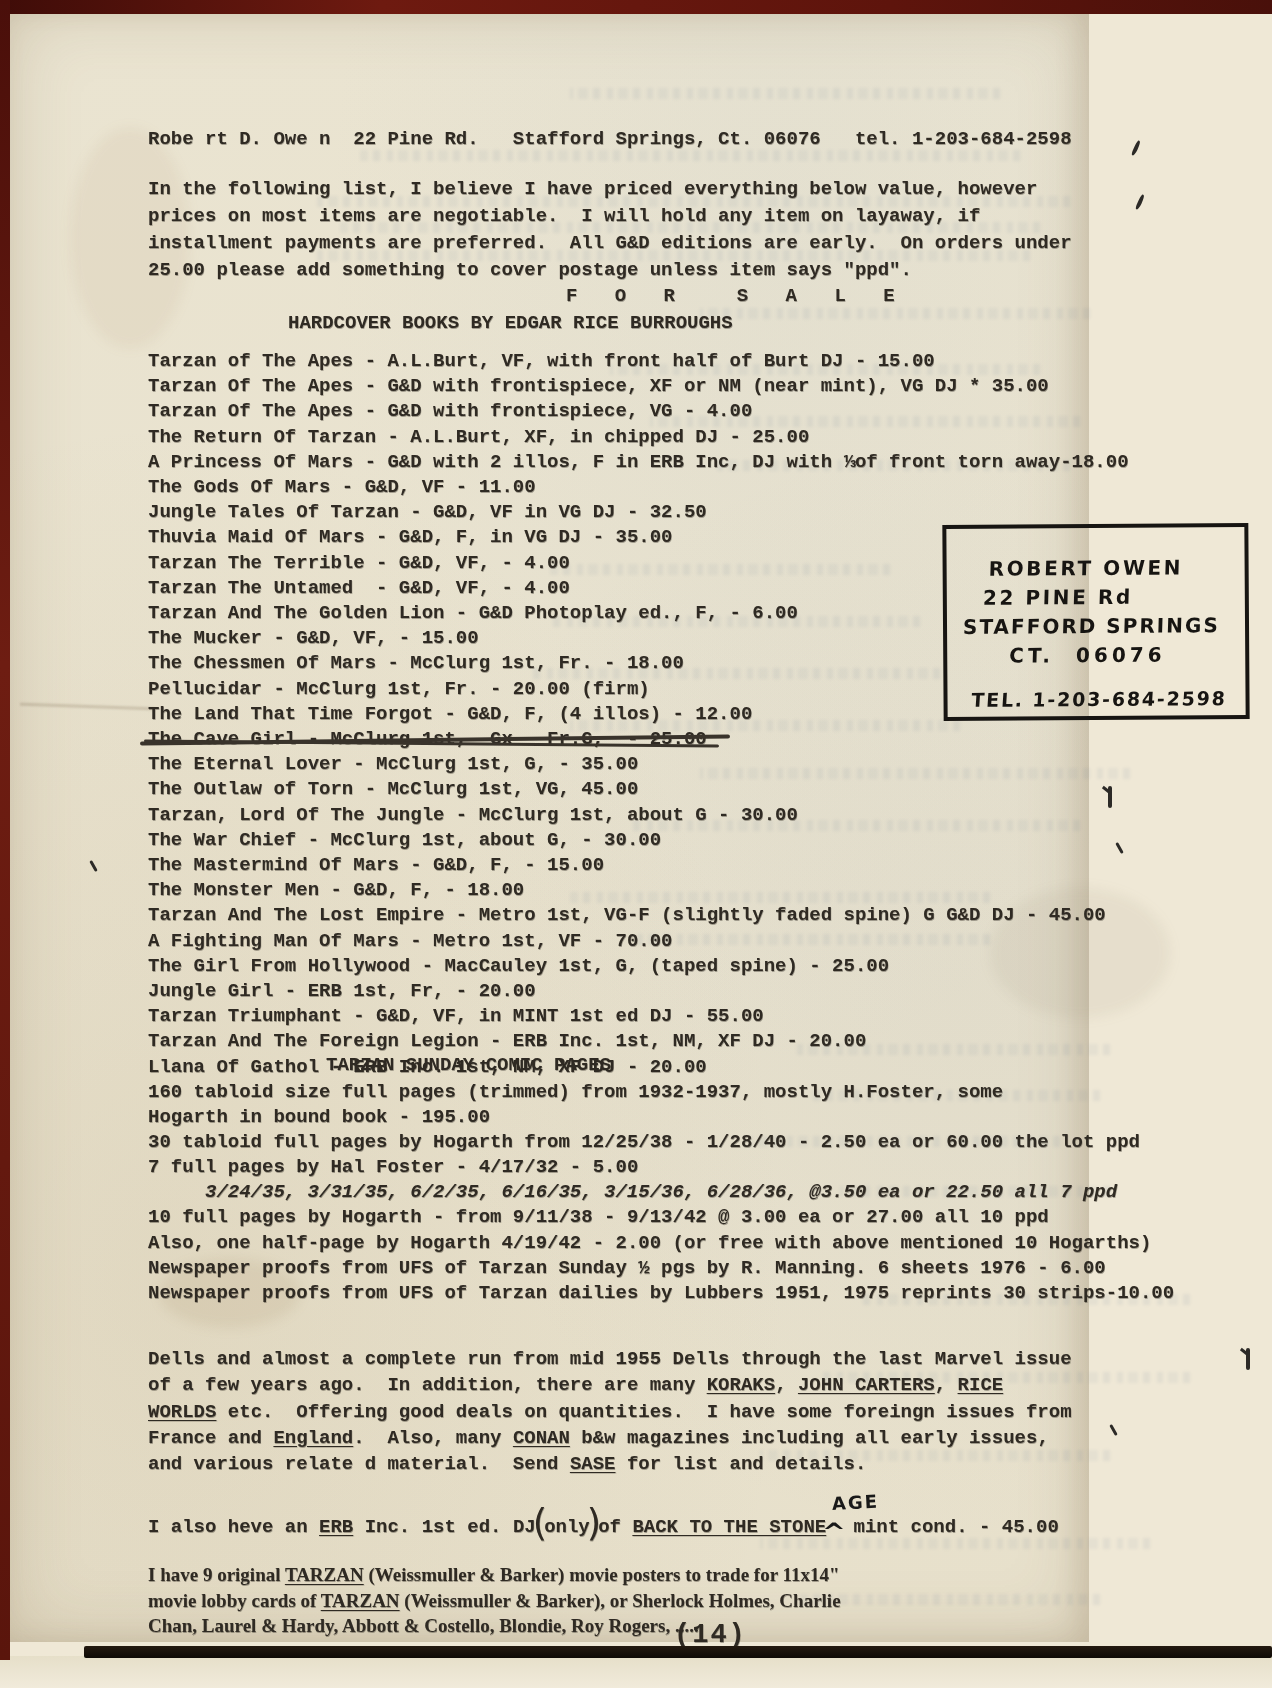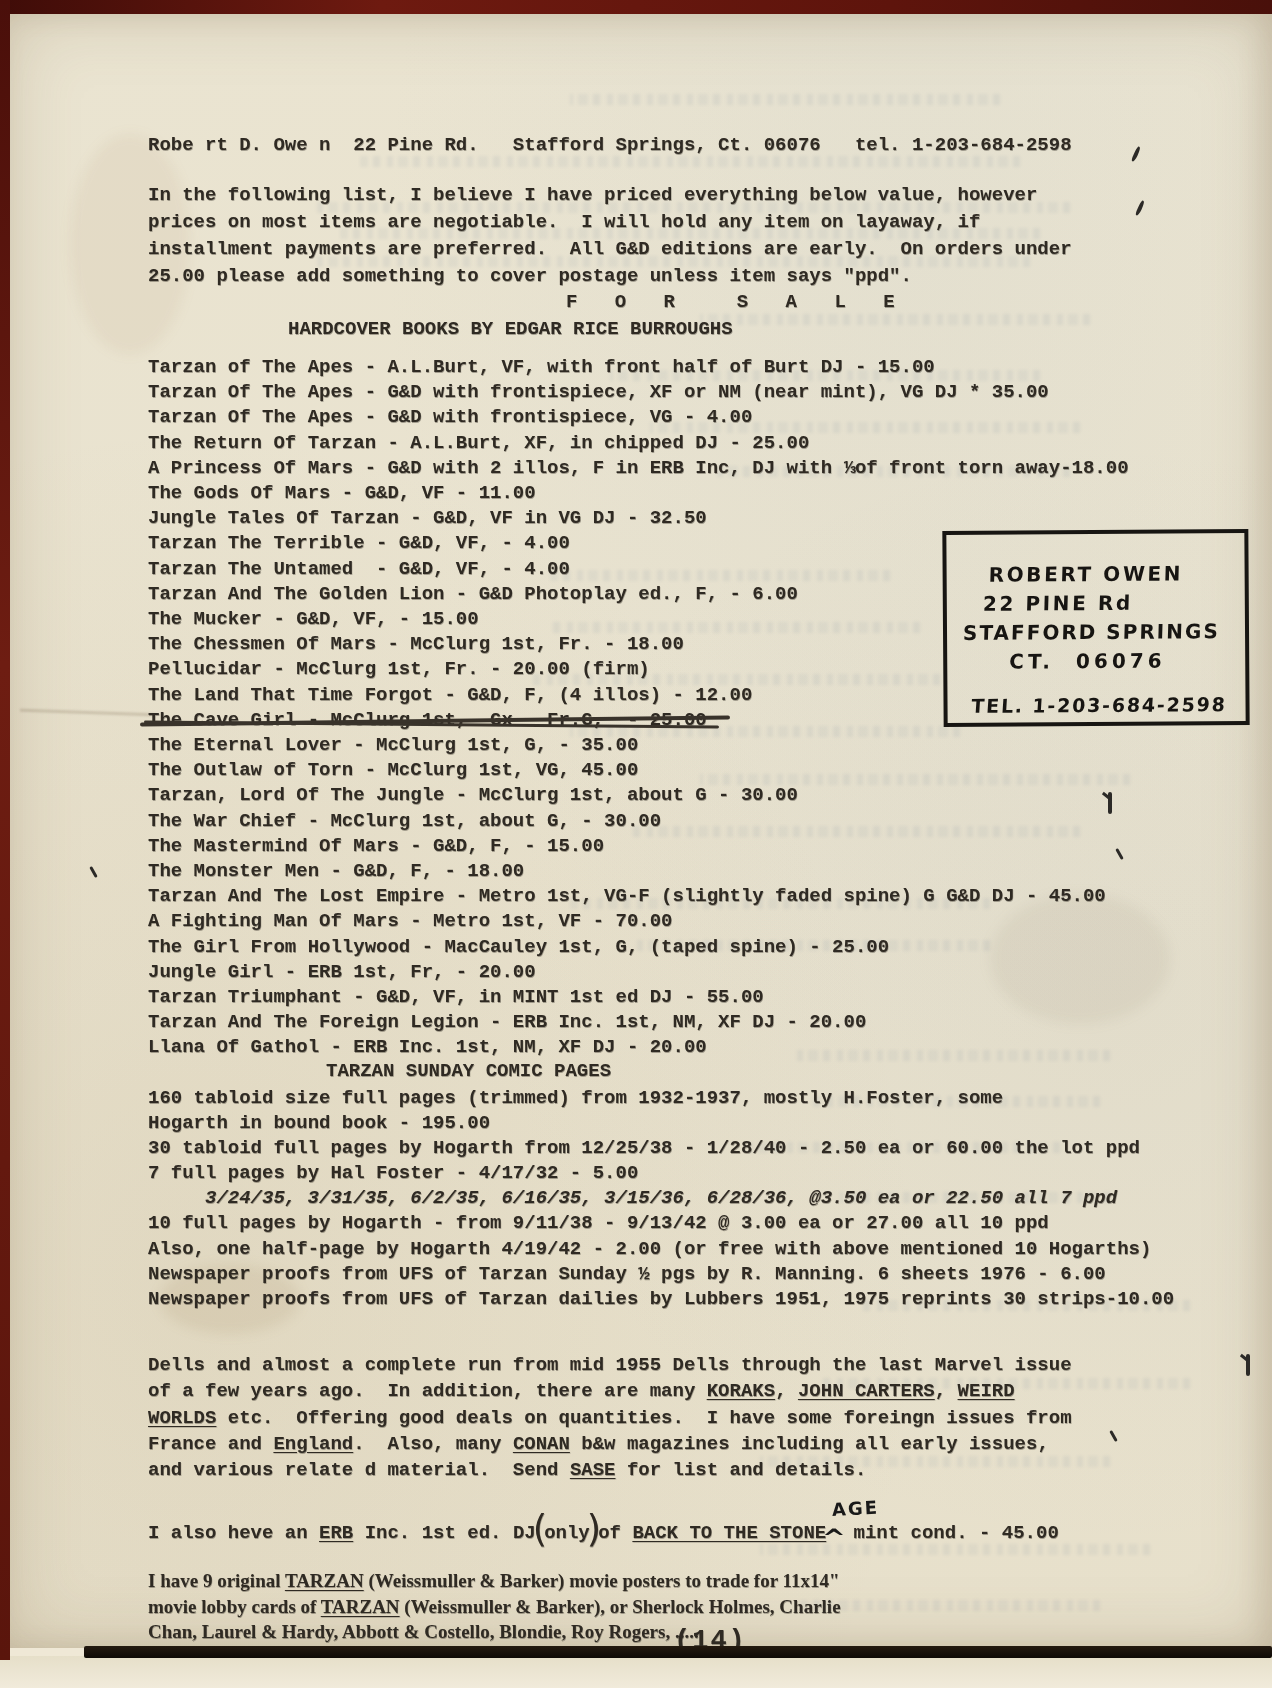--- a/index.html
+++ b/index.html
@@ -8,21 +8,21 @@
   
   .edge-top{position:absolute;left:0;top:0;width:1272px;height:14px;
     background:linear-gradient(90deg,#3f0c08,#6e1a10 30%,#5e140c 70%,#49100a);z-index:6;}
   .edge-left{position:absolute;left:0;top:0;width:10px;height:1660px;
     background:linear-gradient(180deg,#4a0f0a,#6e1d12 40%,#5a150c);z-index:6;}
   .edge-bottom-line{position:absolute;left:84px;top:1646px;width:1188px;height:12px;
     background:linear-gradient(180deg,#241a10,#0e0a06);border-radius:2px;z-index:6;}
   .edge-bottom-paper{position:absolute;left:0;top:1656px;width:1272px;height:32px;
     background:linear-gradient(180deg,#e6dfc9,#f1ebdb);z-index:5;}
 
-  .paper{position:absolute;left:10px;top:14px;width:1262px;height:1634px;
+  .paper{position:absolute;left:10px;top:8px;width:1079px;height:1634px;
     background:
       radial-gradient(ellipse at 72% 14%, rgba(176,190,198,0.10), transparent 42%),
       radial-gradient(ellipse at 14% 78%, rgba(172,150,108,0.12), transparent 48%),
       radial-gradient(ellipse at 88% 60%, rgba(150,160,170,0.08), transparent 40%),
       linear-gradient(#eae4d1,#e7e0cb);
     box-shadow: inset 0 0 70px rgba(118,94,58,0.22), inset -10px 0 26px rgba(110,88,56,0.14);}
 
   
   .t{position:absolute;font-family:"Liberation Mono",monospace;font-weight:700;
      color:#2f2a23;white-space:pre;font-size:19px;
@@ -145,20 +145,21 @@
     <div class="t hardcover">HARDCOVER BOOKS BY EDGAR RICE BURROUGHS</div>
 
     <div class="list books">
         <div class="tline">Tarzan of The Apes - A.L.Burt, VF, with front half of Burt DJ - 15.00</div>
         <div class="tline">Tarzan Of The Apes - G&amp;D with frontispiece, XF or NM (near mint), VG DJ * 35.00</div>
         <div class="tline">Tarzan Of The Apes - G&amp;D with frontispiece, VG - 4.00</div>
         <div class="tline">The Return Of Tarzan - A.L.Burt, XF, in chipped DJ - 25.00</div>
         <div class="tline">A Princess Of Mars - G&amp;D with 2 illos, F in ERB Inc, DJ with ⅓of front torn away-18.00</div>
         <div class="tline">The Gods Of Mars - G&amp;D, VF - 11.00</div>
         <div class="tline">Jungle Tales Of Tarzan - G&amp;D, VF in VG DJ - 32.50</div>
+        <div class="tline">Thuvia Maid Of Mars - G&amp;D, F, in VG DJ - 35.00</div>
         <div class="tline">Tarzan The Terrible - G&amp;D, VF, - 4.00</div>
         <div class="tline">Tarzan The Untamed  - G&amp;D, VF, - 4.00</div>
         <div class="tline">Tarzan And The Golden Lion - G&amp;D Photoplay ed., F, - 6.00</div>
         <div class="tline">The Mucker - G&amp;D, VF, - 15.00</div>
         <div class="tline">The Chessmen Of Mars - McClurg 1st, Fr. - 18.00</div>
         <div class="tline">Pellucidar - McClurg 1st, Fr. - 20.00 (firm)</div>
         <div class="tline">The Land That Time Forgot - G&amp;D, F, (4 illos) - 12.00</div>
         <div class="tline struck">The Cave Girl - McClurg 1st,  Gx   Fr.G,  - 25.00</div>
         <div class="tline">The Eternal Lover - McClurg 1st, G, - 35.00</div>
         <div class="tline">The Outlaw of Torn - McClurg 1st, VG, 45.00</div>
@@ -183,21 +184,21 @@
         <div class="tline">7 full pages by Hal Foster - 4/17/32 - 5.00</div>
         <div class="tline indent">3/24/35, 3/31/35, 6/2/35, 6/16/35, 3/15/36, 6/28/36, @3.50 ea or 22.50 all 7 ppd</div>
         <div class="tline">10 full pages by Hogarth - from 9/11/38 - 9/13/42 @ 3.00 ea or 27.00 all 10 ppd</div>
         <div class="tline">Also, one half-page by Hogarth 4/19/42 - 2.00 (or free with above mentioned 10 Hogarths)</div>
         <div class="tline">Newspaper proofs from UFS of Tarzan Sunday ½ pgs by R. Manning. 6 sheets 1976 - 6.00</div>
         <div class="tline">Newspaper proofs from UFS of Tarzan dailies by Lubbers 1951, 1975 reprints 30 strips-10.00</div>
       </div>
 
     <div class="list para2">
         <div class="tline"><span>Dells and almost a complete run from mid 1955 Dells through the last Marvel issue</span></div>
-        <div class="tline"><span>of a few years ago.  In addition, there are many </span><span class="seg-u">KORAKS</span><span>, </span><span class="seg-u">JOHN CARTERS</span><span>, </span><span class="seg-u">WEIRD</span></div>
+        <div class="tline"><span>of a few years ago.  In addition, there are many </span><span class="seg-u">KORAKS</span><span>, </span><span class="seg-u">JOHN CARTERS</span><span>, </span><span class="seg-u">RICE</span></div>
         <div class="tline"><span class="seg-u">WORLDS</span><span> etc.  Offering good deals on quantities.  I have some foreingn issues from</span></div>
         <div class="tline"><span>France and </span><span class="seg-u">England</span><span>.  Also, many </span><span class="seg-u">CONAN</span><span> b&amp;w magazines including all early issues,</span></div>
         <div class="tline"><span>and various relate d material.  Send </span><span class="seg-u">SASE</span><span> for list and details.</span></div>
       </div>
 
     <div class="t stone"><span>I also heve an </span><span class="seg-u">ERB</span><span> Inc. 1st ed. DJ</span><span class="seg-big">(</span><span>only</span><span class="seg-big">)</span><span>of </span><span class="seg-u">BACK TO THE STONE</span><span class="seg-caret">^</span><span class="seg-hand">AGE</span><span> mint cond. - 45.00</span></div>
 
     <div class="list final">
         <div class="tline"><span>I have 9 original </span><span class="seg-u">TARZAN</span><span> (Weissmuller &amp; Barker) movie posters to trade for 11x14"</span></div>
         <div class="tline"><span>movie lobby cards of </span><span class="seg-u">TARZAN</span><span> (Weissmuller &amp; Barker), or Sherlock Holmes, Charlie</span></div>

